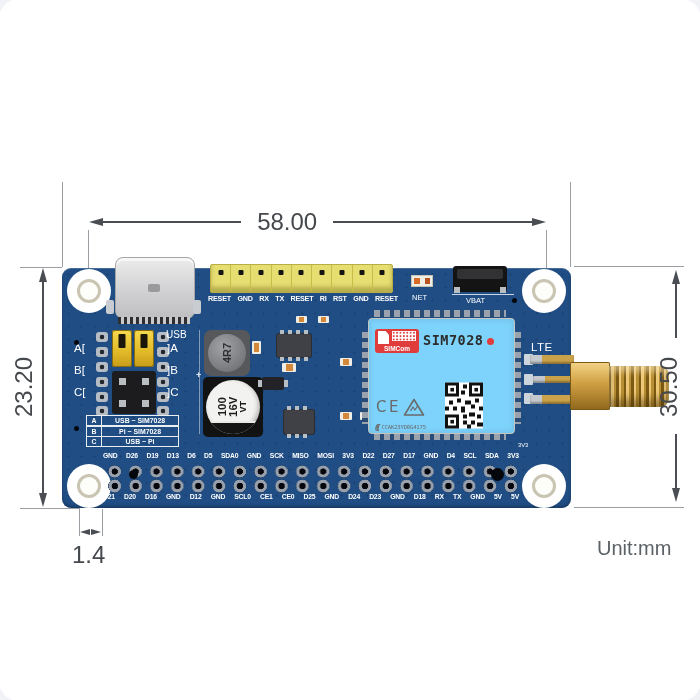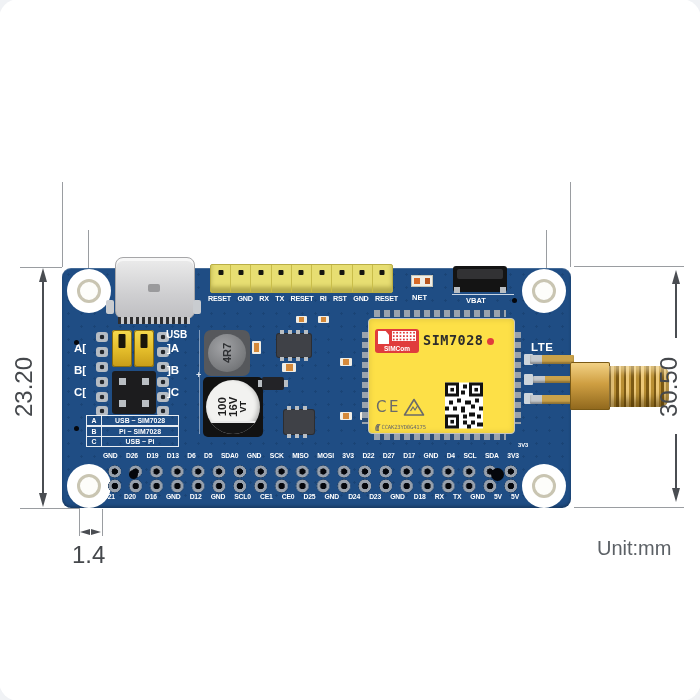--- a/index.html
+++ b/index.html
@@ -29,21 +29,21 @@
   .unit{position:absolute;font-size:20px;color:#5c6166;}
 
   
   .board{position:absolute;left:62px;top:268px;width:509px;height:240px;background:#1f4d84;
          border-radius:9px;z-index:2;box-shadow:inset 0 1px 0 rgba(255,255,255,.18), inset 0 -2px 3px rgba(0,0,0,.25);}
   .board::after{content:"";position:absolute;inset:0;border-radius:9px;
      background-image:radial-gradient(#163c69 1.1px, transparent 1.3px);background-size:13px 13px;opacity:.5;pointer-events:none;}
   .hole{position:absolute;width:44px;height:44px;border-radius:50%;background:#fff;z-index:3;}
   .hole .in{position:absolute;left:10px;top:10px;width:24px;height:24px;border-radius:50%;
             background:#fdfdfa;border:3px solid #c9c5b2;box-sizing:border-box;}
-  .wlbl{position:absolute;color:#fff;font-weight:bold;z-index:4;white-space:nowrap;}
+  .wlbl{position:absolute;color:#fff;font-weight:normal;z-index:4;white-space:nowrap;}
 
   
   .usbc{position:absolute;left:115px;top:257px;width:78px;height:60px;background:linear-gradient(180deg,#ececec,#cfcfd1 60%,#bfbfc2);
         border:1px solid #a6a6a8;border-radius:8px;z-index:3;box-shadow:inset 0 3px 0 #f7f7f7;}
   .usbc .slot{position:absolute;left:32px;top:26px;width:12px;height:8px;background:#9a9a9c;border-radius:2px;}
   .usbc-pads{position:absolute;left:118px;top:317px;width:72px;height:7px;z-index:3;
         background:repeating-linear-gradient(90deg,#2e2e30 0 3px,#c9c9cb 3px 6px);}
   .sidepad{position:absolute;width:8px;height:14px;background:#c9ccd0;border-radius:2px;z-index:3;}
 
   
@@ -113,21 +113,21 @@
   .gpio-lbls span{font-size:6.8px;font-weight:bold;color:#fff;letter-spacing:-.2px;}
   .gpio-holes{position:absolute;left:108px;width:410px;height:13.5px;z-index:3;
       background-image:radial-gradient(circle at 6.75px 6.75px, #05070c 3px, #97a0ac 3.4px 6px, #203f63 6.4px, transparent 6.8px);
       background-size:20.85px 13.5px;background-repeat:repeat-x;}
   .dot{position:absolute;border-radius:50%;background:#05070c;z-index:4;}
 
   
   .padstrip{position:absolute;z-index:3;}
   .padstrip.h{height:7px;background:repeating-linear-gradient(90deg,#9aa3ad 0 6px,#2a4d78 6px 10px);}
   .padstrip.v{width:7px;background:repeating-linear-gradient(180deg,#9aa3ad 0 6px,#2a4d78 6px 10px);}
-  .module{position:absolute;left:368px;top:318px;width:145px;height:114px;background:#fde047;
+  .module{position:absolute;left:368px;top:318px;width:145px;height:114px;background:#7dd3fc;
       border:1px solid #c6c6c0;border-radius:4px;z-index:4;box-shadow:inset 0 0 6px rgba(0,0,0,.12);}
   .simlogo{position:absolute;left:6px;top:10px;width:44px;height:24px;background:#e03c3c;border-radius:3px;}
   .simlogo .card{position:absolute;left:3px;top:2px;width:11px;height:13px;background:#fff;
       clip-path:polygon(0 0,70% 0,100% 30%,100% 100%,0 100%);}
   .simlogo .grid{position:absolute;left:17px;top:2px;width:24px;height:10px;background:#fff;
       background-image:radial-gradient(#e03c3c 1px, transparent 1.2px);background-size:3.4px 3.4px;}
   .simlogo .brand{position:absolute;left:0;bottom:1px;width:100%;text-align:center;color:#fff;font-weight:bold;font-size:6.5px;}
   .modelname{position:absolute;left:54px;top:13px;font-family:"DejaVu Sans Mono",monospace;font-weight:bold;
       font-size:13.5px;color:#2c2c2c;letter-spacing:.5px;}
   .reddot{position:absolute;left:118px;top:19px;width:7px;height:7px;border-radius:50%;background:#e03c3c;}
@@ -160,20 +160,27 @@
   <div class="ext v" style="left:88px;top:230px;height:38px;"></div>
   <div class="ext v" style="left:546px;top:230px;height:38px;"></div>
   <div class="ext h" style="left:20px;top:267px;width:42px;"></div>
   <div class="ext h" style="left:20px;top:508px;width:60px;"></div>
   <div class="ext h" style="left:574px;top:266px;width:110px;"></div>
   <div class="ext h" style="left:574px;top:507px;width:110px;"></div>
   <div class="ext v" style="left:79px;top:509px;height:27px;"></div>
   <div class="ext v" style="left:102px;top:509px;height:27px;"></div>
 
 
+  <div class="hdim" style="left:89px;top:208px;width:457px;">
+    <div class="arrL"></div>
+    <div class="seg l"></div>
+    <span class="dimtxt">58.00</span>
+    <div class="seg r"></div>
+    <div class="arrR"></div>
+  </div>
 
   <div class="vdim" style="left:38px;top:268px;height:239px;">
     <div class="arrU"></div>
     <div class="seg"></div>
     <div class="arrD"></div>
   </div>
   <span class="vlabel dimtxt" style="left:24px;top:387px;">23.20</span>
 
   <div class="vdim" style="left:671px;top:270px;height:232px;">
     <div class="arrU"></div>

